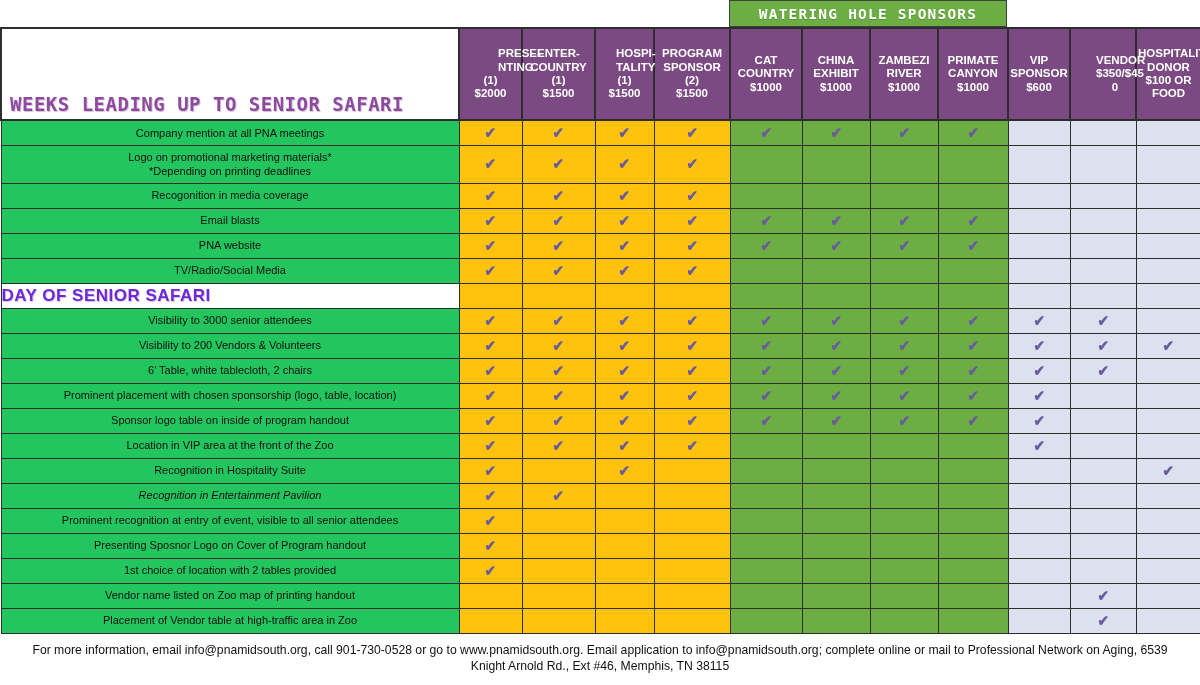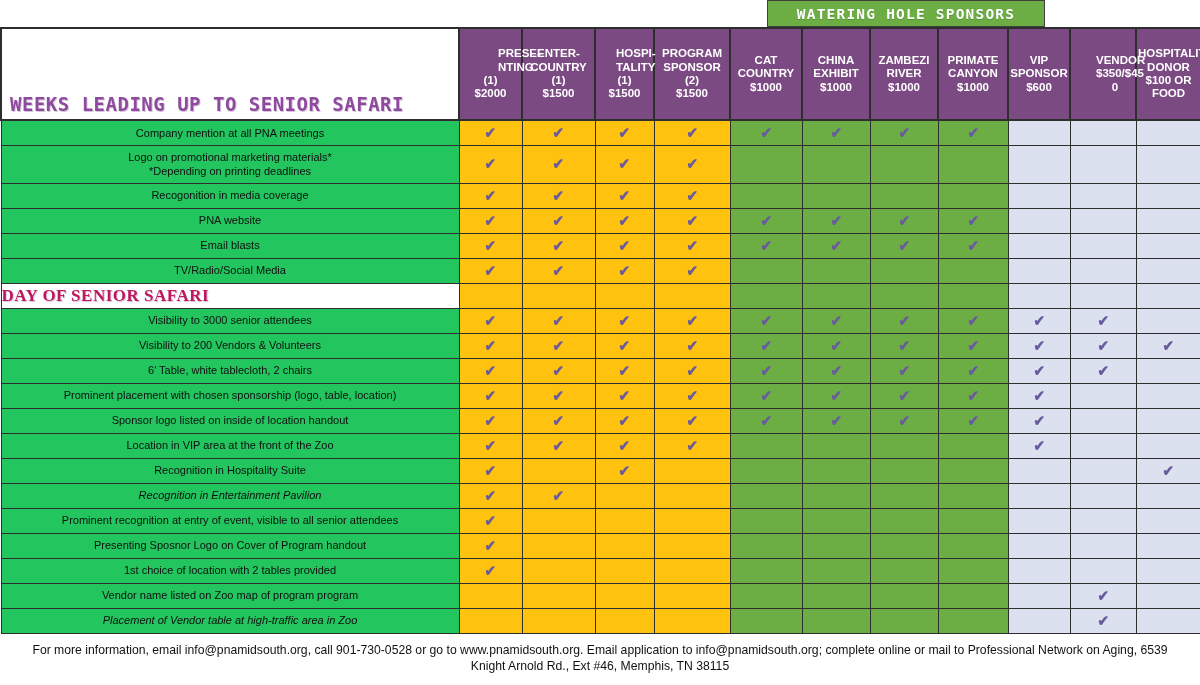--- a/index.html
+++ b/index.html
@@ -19,21 +19,20 @@
     border: 1px solid #3f3f3f;
     color: #ffffff;
     display: flex; align-items: center; justify-content: center;
     font-family: "DejaVu Sans Mono", monospace;
     font-weight: bold;
     font-size: 14.5px;
     letter-spacing: 1.2px;
     text-transform: uppercase;
     text-shadow: 0 1px 0 rgba(0,0,0,.18);
     white-space: nowrap;
-    margin-left: 38px;
   }
 
   
   table.matrix {
     border-collapse: collapse;
     table-layout: fixed;
     width: 1200px;
   }
   table.matrix td, table.matrix th {
     border: 1px solid #2e2e2e;
@@ -73,22 +72,22 @@
   }
 
   
   td.section-label {
     background: #ffffff;
     text-align: left;
     padding: 1px 0 2px 8px;
     height: 25px;
   }
   .section-title {
-    font-family: Liberation Serif, serif;
-    color: #be185d;
+    font-family: Liberation Sans, sans-serif;
+    color: #6d28d9;
     font-weight: bold;
     font-size: 17px;
     letter-spacing: .5px;
     text-transform: uppercase;
     text-shadow: 1px 1px 0 rgba(120,70,140,.30);
     white-space: nowrap;
   }
 
   
   td.rowlabel {
@@ -256,35 +255,35 @@
           <td class="c c-gold"><span class="tick">✔</span></td>
           <td class="c c-green"><span class="tick empty">✔</span></td>
           <td class="c c-green"><span class="tick empty">✔</span></td>
           <td class="c c-green"><span class="tick empty">✔</span></td>
           <td class="c c-green"><span class="tick empty">✔</span></td>
           <td class="c c-blue"><span class="tick empty">✔</span></td>
           <td class="c c-blue"><span class="tick empty">✔</span></td>
           <td class="c c-blue"><span class="tick empty">✔</span></td>
         </tr>
         <tr>
+          <td class="rowlabel" style="height: 25px; white-space: pre-line;">Email blasts</td>
+          <td class="c c-gold"><span class="tick">✔</span></td>
+          <td class="c c-gold"><span class="tick">✔</span></td>
+          <td class="c c-gold"><span class="tick">✔</span></td>
+          <td class="c c-gold"><span class="tick">✔</span></td>
+          <td class="c c-green"><span class="tick">✔</span></td>
+          <td class="c c-green"><span class="tick">✔</span></td>
+          <td class="c c-green"><span class="tick">✔</span></td>
+          <td class="c c-green"><span class="tick">✔</span></td>
+          <td class="c c-blue"><span class="tick empty">✔</span></td>
+          <td class="c c-blue"><span class="tick empty">✔</span></td>
+          <td class="c c-blue"><span class="tick empty">✔</span></td>
+        </tr>
+        <tr>
           <td class="rowlabel" style="height: 25px; white-space: pre-line;">PNA website</td>
-          <td class="c c-gold"><span class="tick">✔</span></td>
-          <td class="c c-gold"><span class="tick">✔</span></td>
-          <td class="c c-gold"><span class="tick">✔</span></td>
-          <td class="c c-gold"><span class="tick">✔</span></td>
-          <td class="c c-green"><span class="tick">✔</span></td>
-          <td class="c c-green"><span class="tick">✔</span></td>
-          <td class="c c-green"><span class="tick">✔</span></td>
-          <td class="c c-green"><span class="tick">✔</span></td>
-          <td class="c c-blue"><span class="tick empty">✔</span></td>
-          <td class="c c-blue"><span class="tick empty">✔</span></td>
-          <td class="c c-blue"><span class="tick empty">✔</span></td>
-        </tr>
-        <tr>
-          <td class="rowlabel" style="height: 25px; white-space: pre-line;">Email blasts</td>
           <td class="c c-gold"><span class="tick">✔</span></td>
           <td class="c c-gold"><span class="tick">✔</span></td>
           <td class="c c-gold"><span class="tick">✔</span></td>
           <td class="c c-gold"><span class="tick">✔</span></td>
           <td class="c c-green"><span class="tick">✔</span></td>
           <td class="c c-green"><span class="tick">✔</span></td>
           <td class="c c-green"><span class="tick">✔</span></td>
           <td class="c c-green"><span class="tick">✔</span></td>
           <td class="c c-blue"><span class="tick empty">✔</span></td>
           <td class="c c-blue"><span class="tick empty">✔</span></td>
@@ -368,21 +367,21 @@
           <td class="c c-gold"><span class="tick">✔</span></td>
           <td class="c c-green"><span class="tick">✔</span></td>
           <td class="c c-green"><span class="tick">✔</span></td>
           <td class="c c-green"><span class="tick">✔</span></td>
           <td class="c c-green"><span class="tick">✔</span></td>
           <td class="c c-blue"><span class="tick">✔</span></td>
           <td class="c c-blue"><span class="tick empty">✔</span></td>
           <td class="c c-blue"><span class="tick empty">✔</span></td>
         </tr>
         <tr>
-          <td class="rowlabel" style="height: 25px; white-space: pre-line;">Sponsor logo listed on inside of location handout</td>
+          <td class="rowlabel" style="height: 25px; white-space: pre-line;">Sponsor logo table on inside of program handout</td>
           <td class="c c-gold"><span class="tick">✔</span></td>
           <td class="c c-gold"><span class="tick">✔</span></td>
           <td class="c c-gold"><span class="tick">✔</span></td>
           <td class="c c-gold"><span class="tick">✔</span></td>
           <td class="c c-green"><span class="tick">✔</span></td>
           <td class="c c-green"><span class="tick">✔</span></td>
           <td class="c c-green"><span class="tick">✔</span></td>
           <td class="c c-green"><span class="tick">✔</span></td>
           <td class="c c-blue"><span class="tick">✔</span></td>
           <td class="c c-blue"><span class="tick empty">✔</span></td>
@@ -466,35 +465,35 @@
           <td class="c c-gold"><span class="tick empty">✔</span></td>
           <td class="c c-green"><span class="tick empty">✔</span></td>
           <td class="c c-green"><span class="tick empty">✔</span></td>
           <td class="c c-green"><span class="tick empty">✔</span></td>
           <td class="c c-green"><span class="tick empty">✔</span></td>
           <td class="c c-blue"><span class="tick empty">✔</span></td>
           <td class="c c-blue"><span class="tick empty">✔</span></td>
           <td class="c c-blue"><span class="tick empty">✔</span></td>
         </tr>
         <tr>
-          <td class="rowlabel" style="height: 25px; white-space: pre-line;">Vendor name listed on Zoo map of program program</td>
-          <td class="c c-gold"><span class="tick empty">✔</span></td>
-          <td class="c c-gold"><span class="tick empty">✔</span></td>
-          <td class="c c-gold"><span class="tick empty">✔</span></td>
-          <td class="c c-gold"><span class="tick empty">✔</span></td>
-          <td class="c c-green"><span class="tick empty">✔</span></td>
-          <td class="c c-green"><span class="tick empty">✔</span></td>
-          <td class="c c-green"><span class="tick empty">✔</span></td>
-          <td class="c c-green"><span class="tick empty">✔</span></td>
-          <td class="c c-blue"><span class="tick empty">✔</span></td>
-          <td class="c c-blue"><span class="tick">✔</span></td>
-          <td class="c c-blue"><span class="tick empty">✔</span></td>
-        </tr>
-        <tr>
-          <td class="rowlabel" style="height: 25px; white-space: pre-line; font-style: italic;">Placement of Vendor table at high-traffic area in Zoo</td>
+          <td class="rowlabel" style="height: 25px; white-space: pre-line;">Vendor name listed on Zoo map of printing handout</td>
+          <td class="c c-gold"><span class="tick empty">✔</span></td>
+          <td class="c c-gold"><span class="tick empty">✔</span></td>
+          <td class="c c-gold"><span class="tick empty">✔</span></td>
+          <td class="c c-gold"><span class="tick empty">✔</span></td>
+          <td class="c c-green"><span class="tick empty">✔</span></td>
+          <td class="c c-green"><span class="tick empty">✔</span></td>
+          <td class="c c-green"><span class="tick empty">✔</span></td>
+          <td class="c c-green"><span class="tick empty">✔</span></td>
+          <td class="c c-blue"><span class="tick empty">✔</span></td>
+          <td class="c c-blue"><span class="tick">✔</span></td>
+          <td class="c c-blue"><span class="tick empty">✔</span></td>
+        </tr>
+        <tr>
+          <td class="rowlabel" style="height: 25px; white-space: pre-line;">Placement of Vendor table at high-traffic area in Zoo</td>
           <td class="c c-gold"><span class="tick empty">✔</span></td>
           <td class="c c-gold"><span class="tick empty">✔</span></td>
           <td class="c c-gold"><span class="tick empty">✔</span></td>
           <td class="c c-gold"><span class="tick empty">✔</span></td>
           <td class="c c-green"><span class="tick empty">✔</span></td>
           <td class="c c-green"><span class="tick empty">✔</span></td>
           <td class="c c-green"><span class="tick empty">✔</span></td>
           <td class="c c-green"><span class="tick empty">✔</span></td>
           <td class="c c-blue"><span class="tick empty">✔</span></td>
           <td class="c c-blue"><span class="tick">✔</span></td>

